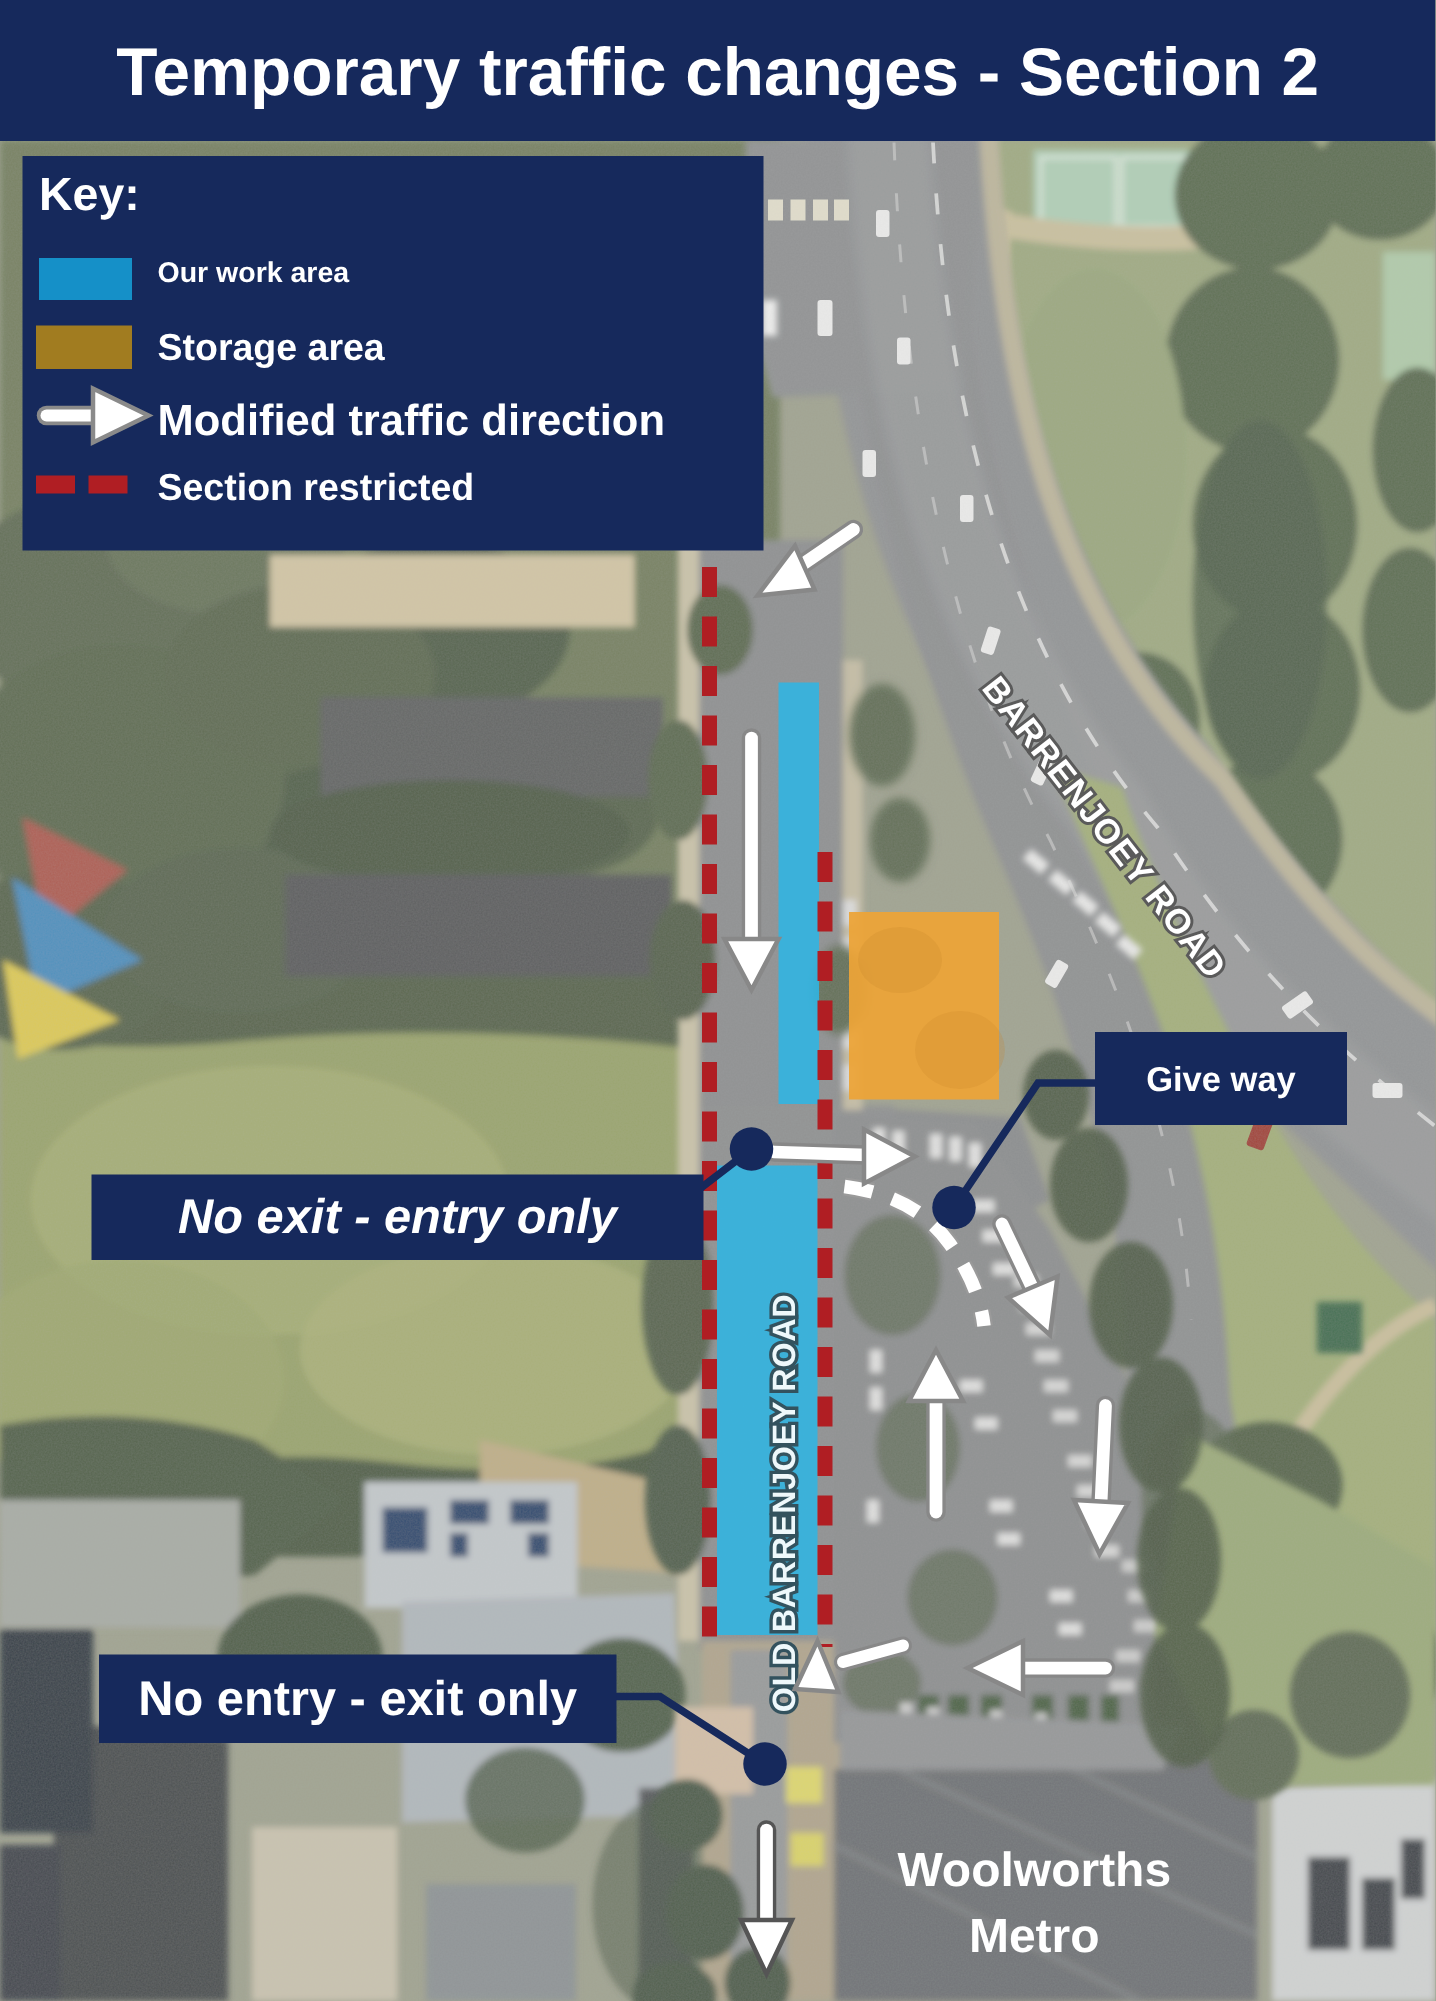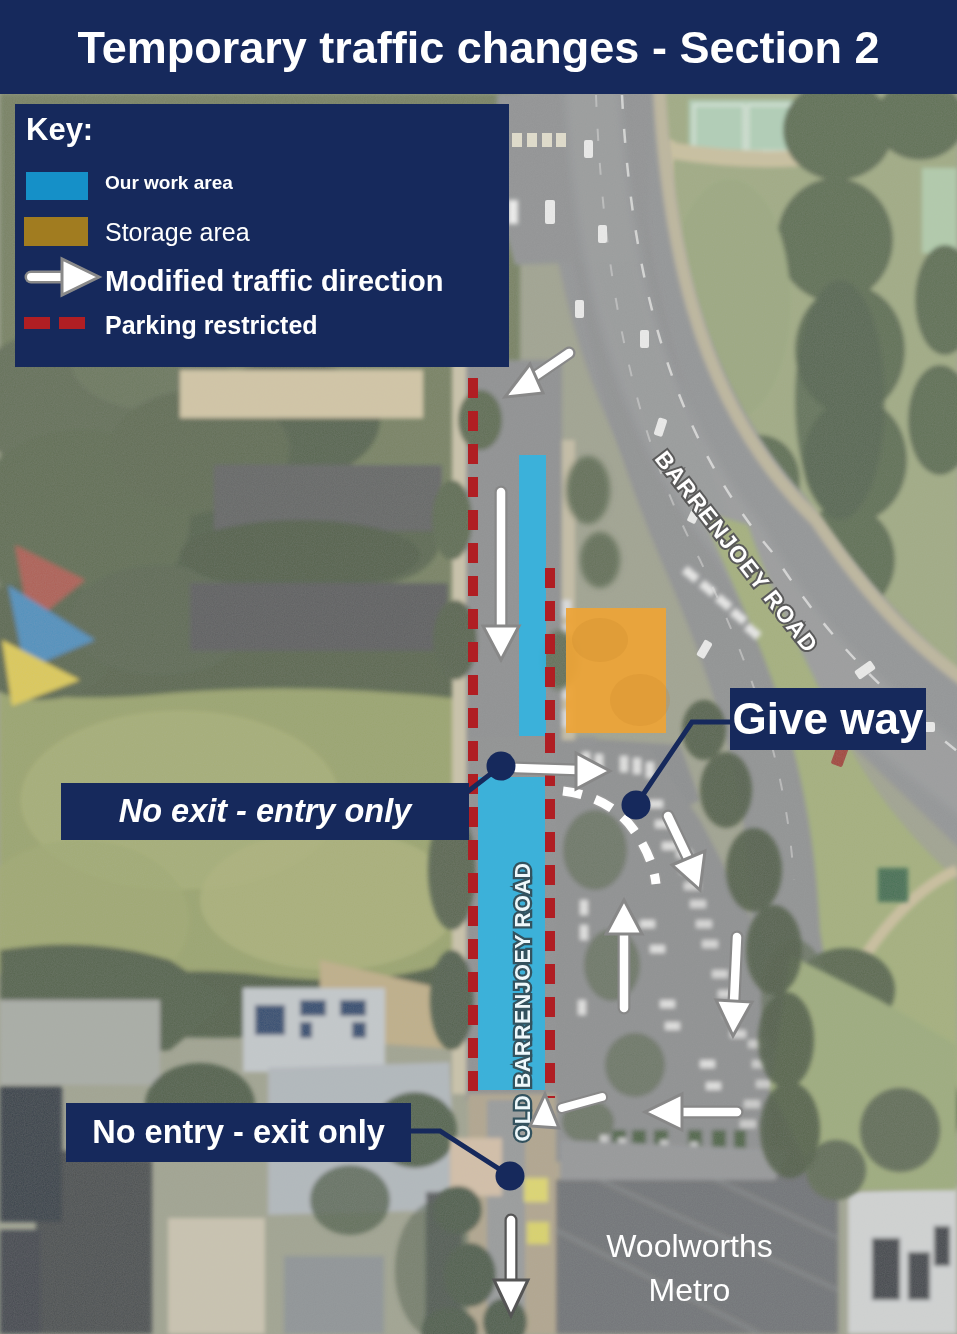--- a/index.html
+++ b/index.html
@@ -437,35 +437,35 @@
 <div class="abs navy" style="left:15px;top:104px;width:494px;height:263px;"></div>
 
 <div class="abs" style="left:26px;top:112px;color:#fff;font-weight:bold;font-size:31px;">Key:</div>
 
 <div class="abs" style="left:26px;top:172px;width:62px;height:28px;background:#1590c8;"></div>
 
 <div class="abs" style="left:105px;top:172px;color:#fff;font-weight:bold;font-size:19px;">Our work area</div>
 
 <div class="abs" style="left:24px;top:217px;width:64px;height:29px;background:#a17c20;"></div>
 
-<div class="abs" style="left:105px;top:218px;color:#fff;font-weight:normal;font-size:25px;">Storage area</div>
+<div class="abs" style="left:105px;top:218px;color:#fff;font-weight:bold;font-size:25px;">Storage area</div>
 
 <svg class="abs" style="left:24px;top:256px;" width="80" height="42" viewBox="0 0 80 42">
   <line x1="7" y1="21" x2="42" y2="21" stroke="#8a8a8a" stroke-width="13" stroke-linecap="round"></line>
   <line x1="7" y1="21" x2="42" y2="21" stroke="#ffffff" stroke-width="8" stroke-linecap="round"></line>
   <polygon points="38,3 38,39 75,21" fill="#ffffff" stroke="#8a8a8a" stroke-width="3"></polygon>
 </svg>
 
 <div class="abs" style="left:105px;top:265px;color:#fff;font-weight:bold;font-size:29px;">Modified traffic direction</div>
 
 <svg class="abs" style="left:24px;top:314px;" width="70" height="18" viewBox="0 0 70 18">
   <line x1="0" y1="9" x2="70" y2="9" stroke="#b01e23" stroke-width="12" stroke-dasharray="26 9"></line>
 </svg>
 
-<div class="abs" style="left:105px;top:311px;color:#fff;font-weight:bold;font-size:25px;">Parking restricted</div>
+<div class="abs" style="left:105px;top:311px;color:#fff;font-weight:bold;font-size:25px;">Section restricted</div>
 
 <div class="lbl" style="left:61px;top:783px;width:408px;height:57px;font-size:32.5px;font-style:italic;">No exit - entry only</div>
 
-<div class="lbl" style="left:730px;top:688px;width:196px;height:62px;font-size:44px;">Give way</div>
+<div class="lbl" style="left:730px;top:688px;width:168px;height:62px;font-size:23px;">Give way</div>
 
 <div class="lbl" style="left:66px;top:1103px;width:345px;height:59px;font-size:32.5px;">No entry - exit only</div>
 
-<div class="abs" style="left:524px;top:1225px;width:331px;text-align:center;color:#fff;font-weight:normal;font-size:32px;line-height:43.5px;">Woolworths<br>Metro</div>
+<div class="abs" style="left:524px;top:1225px;width:331px;text-align:center;color:#fff;font-weight:bold;font-size:32px;line-height:43.5px;">Woolworths<br>Metro</div>
 
 </body></html>

